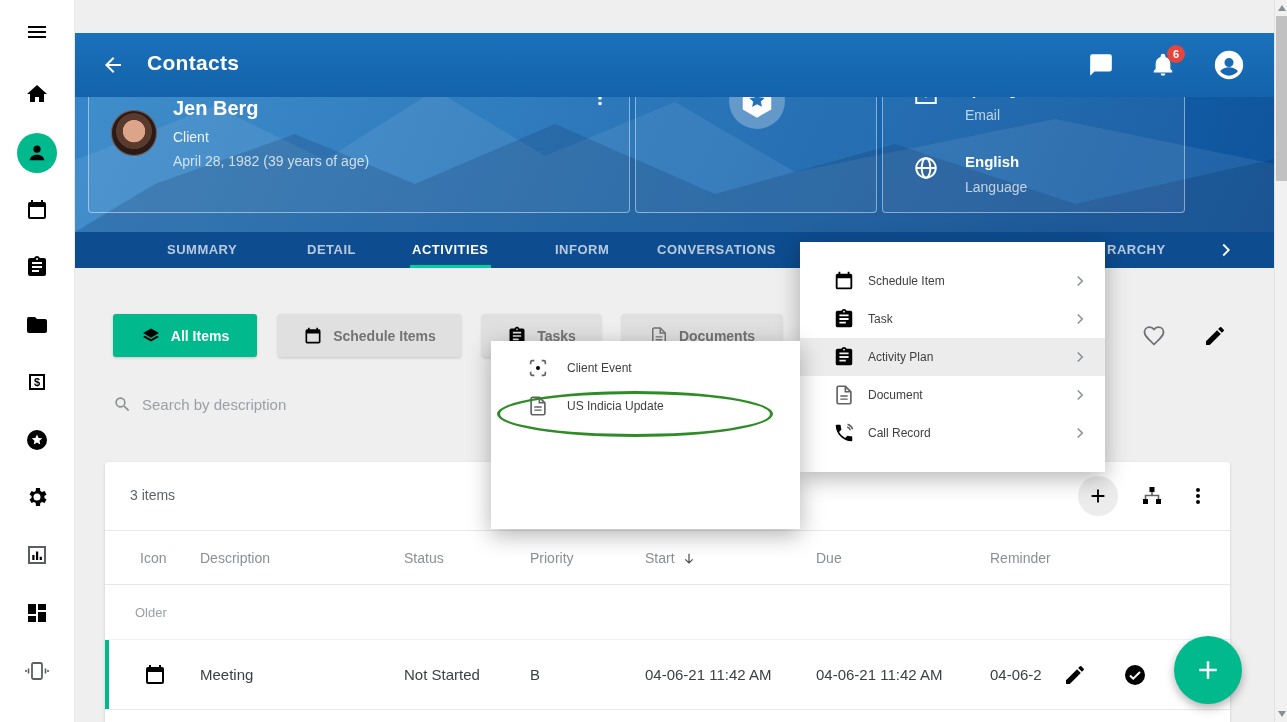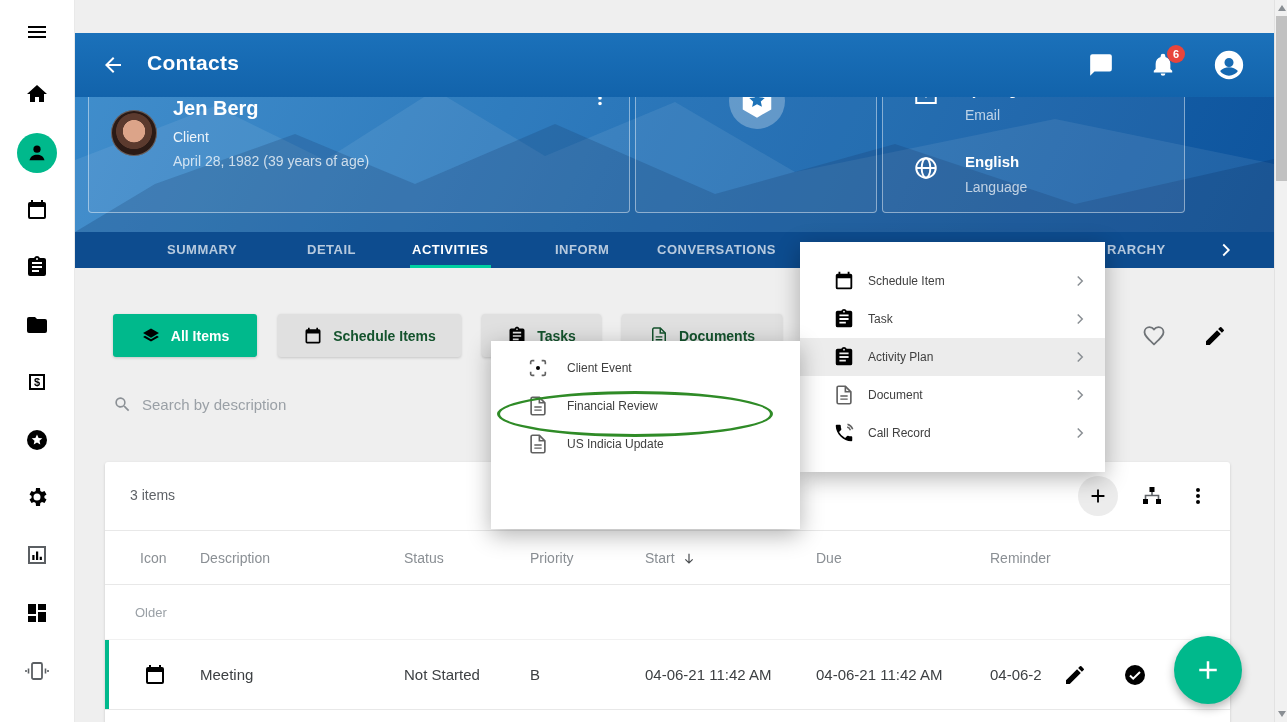--- a/index.html
+++ b/index.html
@@ -56,21 +56,21 @@
   .tab { position:absolute; top:0; height:36px; line-height:35px; font-size:13px; font-weight:600; letter-spacing:.5px; color:rgba(255,255,255,.7); cursor:pointer; padding:0 2px; }
   .tab.active { color:#fff; }
   .tab.active::after { content:""; position:absolute; left:0; right:0; bottom:0; height:3px; background:#00cfa0; }
   .tab-chevron { position:absolute; left:1140px; top:7px; width:22px; height:22px; color:#fff; cursor:pointer; }
   .tab-chevron svg { width:22px; height:22px; }
 
   
   .btn { position:absolute; top:314px; height:43px; border:none; border-radius:3px; font-family:inherit; font-size:14px; font-weight:600; display:flex; align-items:center; justify-content:center; gap:10px; cursor:pointer; box-shadow:0 1px 3px rgba(0,0,0,.18); }
   .btn svg { width:20px; height:20px; }
   .btn.green { background:var(--green); color:#fff; }
-  .btn.gray { background:#e0e0e0; color:#14532d; }
+  .btn.gray { background:#e0e0e0; color:#737373; }
   .icon-btn { position:absolute; top:324px; width:24px; height:24px; color:#6f7377; cursor:pointer; }
   .icon-btn svg { width:24px; height:24px; }
   .search-row { position:absolute; left:38px; top:388px; width:430px; height:32px; display:flex; align-items:center; gap:10px; color:#9aa0a6; }
   .search-row svg { width:19px; height:19px; fill:#8b9095; }
   .search-row input { border:none; outline:none; background:transparent; font-family:inherit; font-size:15px; color:#5f6368; width:370px; }
   .search-row input::placeholder { color:#9aa0a6; }
 
   
   .card { position:absolute; left:30px; top:462px; width:1125px; height:300px; background:#fff; border-radius:3px; box-shadow:0 1px 3px rgba(0,0,0,.16); }
   .card .count { position:absolute; left:25px; top:0; height:68px; line-height:66px; font-size:14px; color:#5f6368; }
@@ -502,26 +502,20 @@
       <div class="menu-item">
         <span class="mi-ic"><svg>
               <use href="#i-focus"></use>
             </svg></span>
         <span class="mi-label">Client Event</span>
       </div>
       <div class="menu-item">
         <span class="mi-ic"><svg>
               <use href="#i-doc"></use>
             </svg></span>
-        <span class="mi-label">Financial Review</span>
-      </div>
-      <div class="menu-item">
-        <span class="mi-ic"><svg>
-              <use href="#i-doc"></use>
-            </svg></span>
         <span class="mi-label">US Indicia Update</span>
       </div>
     </div>
 
     <div class="annotation-ellipse"></div>
 
     <div class="fab">
         <svg>
           <use href="#i-plus"></use>
         </svg>

